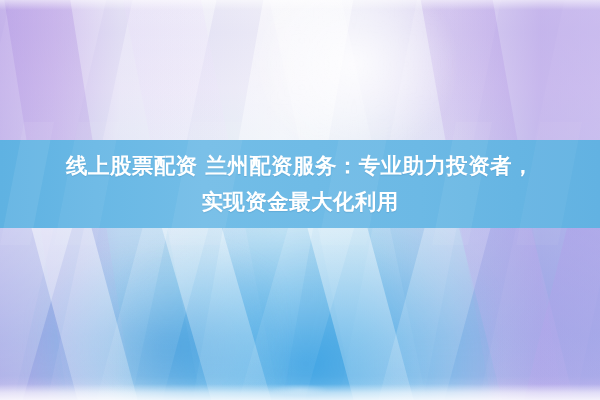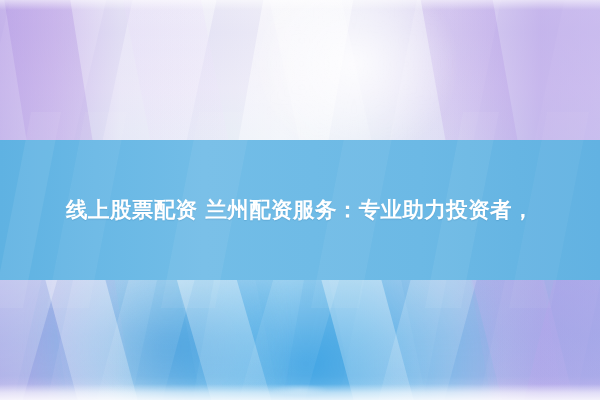--- a/index.html
+++ b/index.html
@@ -143,21 +143,21 @@
         rgba(255,255,255,0.9) 0%,
         rgba(255,255,255,0.0) 70%);
   }
 
   
   .text-band {
     position: absolute;
     left: 0;
     top: 140px;
     width: 600px;
-    height: 140px;
+    height: 88px;
     background: linear-gradient(90deg,
         #5fb2e2 0%,
         #69b8e5 16%,
         #72bde7 34%,
         #6fbbe6 52%,
         #6cb9e5 70%,
         #66b5e3 86%,
         #62b2e2 100%);
     box-sizing: border-box;
     display: flex;
@@ -240,16 +240,17 @@
       <div class="band-streak" style="left:2%;width:5%;background:rgba(255,255,255,0.07);"></div>
       <div class="band-streak" style="left:11%;width:7%;background:rgba(255,255,255,0.05);"></div>
       <div class="band-streak" style="left:30%;width:9%;background:rgba(255,255,255,0.06);"></div>
       <div class="band-streak" style="left:55%;width:8%;background:rgba(255,255,255,0.05);"></div>
       <div class="band-streak" style="left:74%;width:6%;background:rgba(255,255,255,0.06);"></div>
       <div class="band-streak" style="left:88%;width:7%;background:rgba(255,255,255,0.04);"></div>
     </div>
 
     <div class="band-title">
       <span class="line1">线上股票配资 兰州配资服务：专业助力投资者，</span>
+      <span class="line2">实现资金最大化利用</span>
     </div>
   </div>
 
 </div>
 
 </body></html>

